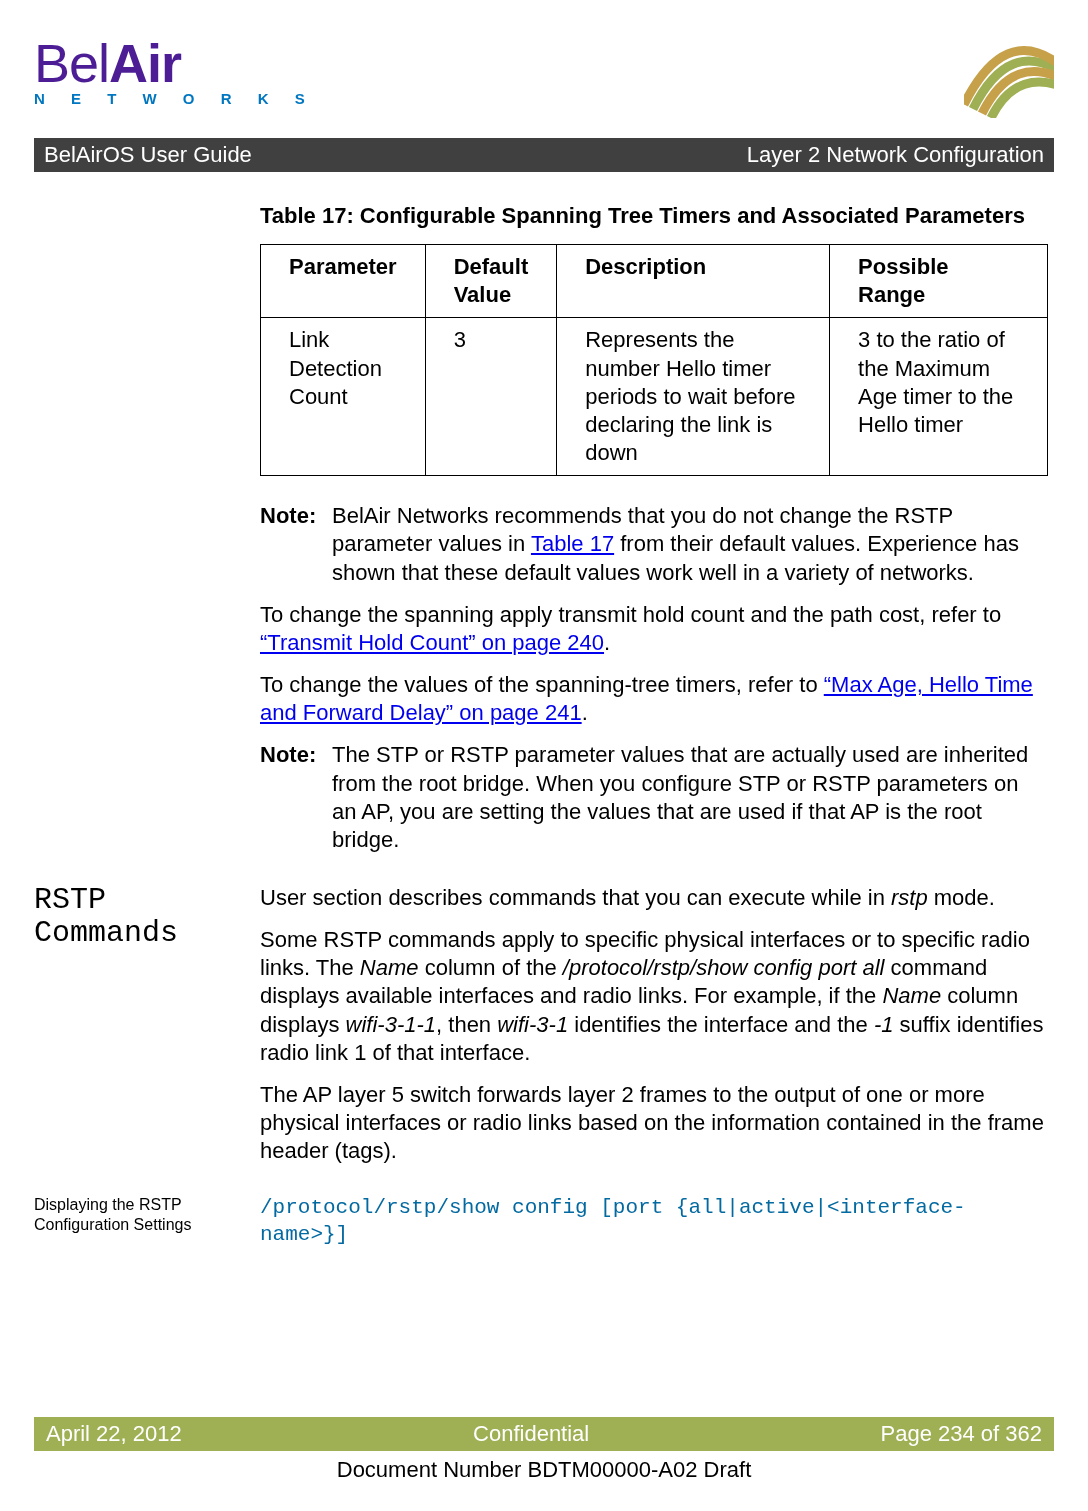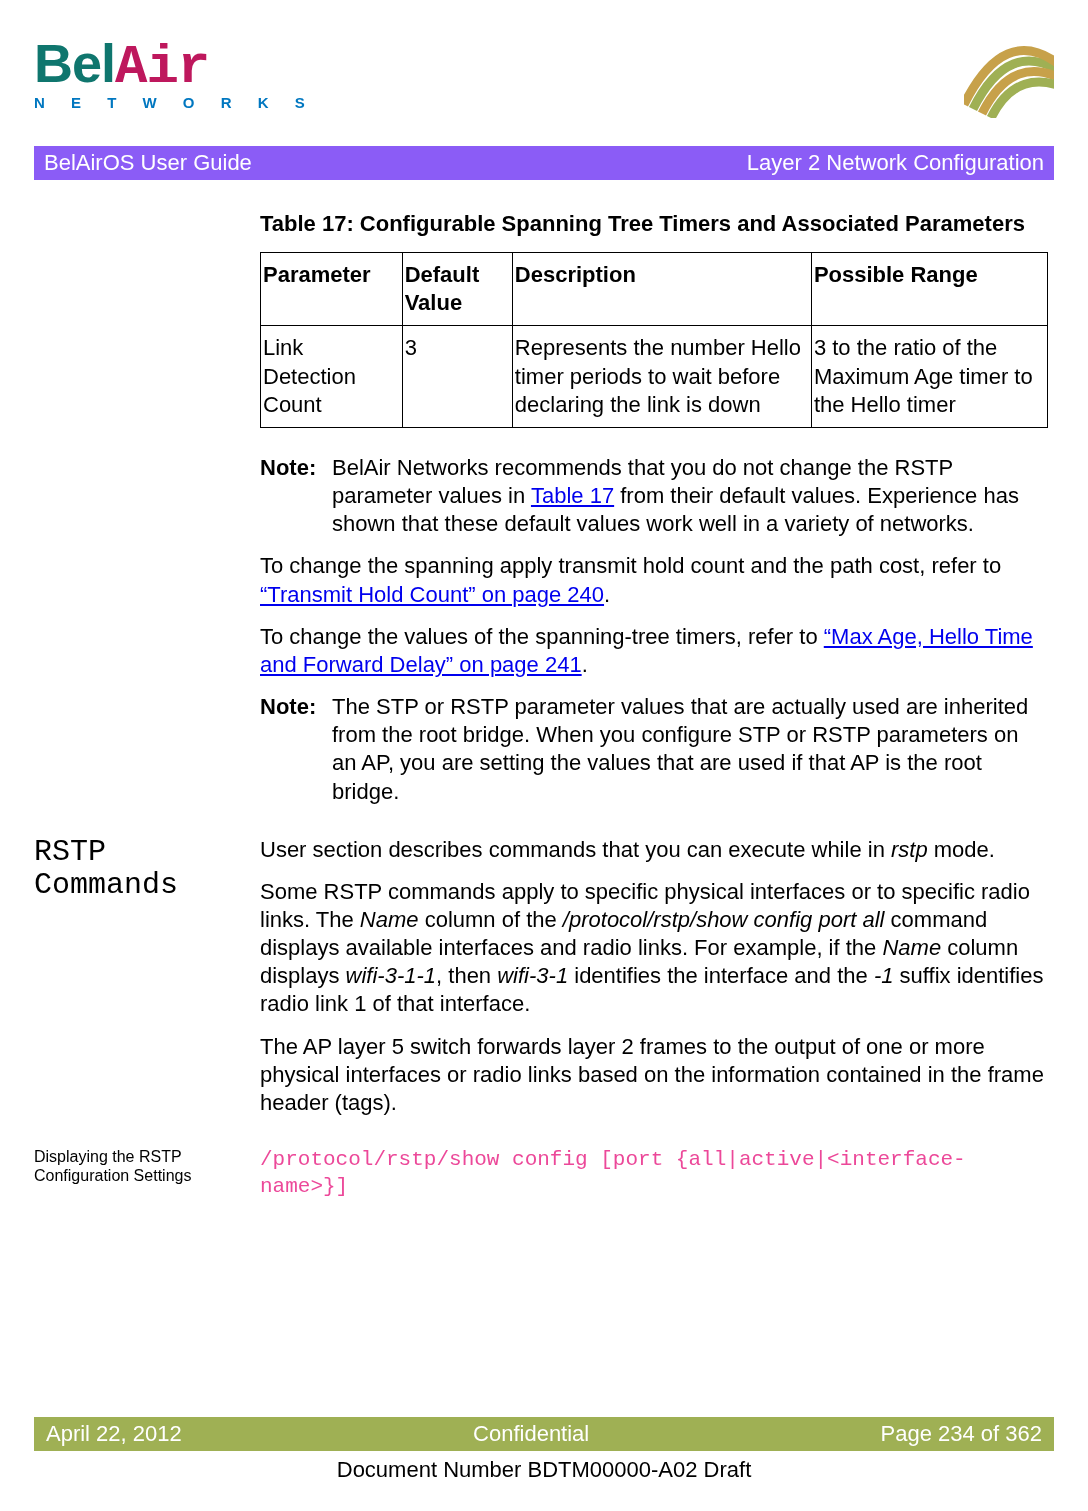--- a/index.html
+++ b/index.html
@@ -18,55 +18,55 @@
     display: flex;
     justify-content: space-between;
     align-items: flex-start;
     height: 110px;
   }
   .logo-belair {
     padding-top: 4px;
   }
   .logo-belair .bel {
     font-size: 54px;
-    font-weight: 700;
-    color: #0f766e;
+    font-weight: 400;
+    color: #4c1d95;
     font-family: "Gill Sans", "Trebuchet MS", sans-serif;
     letter-spacing: -1px;
   }
   .logo-belair .air {
     font-size: 54px;
     font-weight: 700;
-    color: #be185d;
-    font-family: Liberation Mono, monospace;
+    color: #4c1d95;
+    font-family: Liberation Sans, sans-serif;
     letter-spacing: -1px;
   }
   .logo-belair .net {
     font-size: 15px;
     letter-spacing: 11px;
     color: #0077c0;
     font-weight: 600;
     margin-top: -4px;
     display:block;
   }
   .logo-swirl {
     width: 90px;
     height: 90px;
     position: relative;
   }
   .logo-swirl svg { width: 100%; height: 100%; }
   .title-bar {
-    background: #8b5cf6;
+    background: #404040;
     color: #fff;
     font-size: 22px;
     padding: 4px 10px 4px 10px;
     display: flex;
     justify-content: space-between;
     align-items: center;
-    margin-top: 8px;
+    margin-top: 0;
   }
   .content {
     padding-top: 30px;
     display: grid;
     grid-template-columns: 218px 1fr;
     column-gap: 8px;
     font-size: 22px;
     line-height: 1.28;
   }
   .left-col { }
@@ -76,21 +76,21 @@
     margin-bottom: 14px;
     font-size: 22px;
   }
   table.param {
     border-collapse: collapse;
     width: 100%;
     margin-bottom: 26px;
   }
   table.param th, table.param td {
     border: 1.5px solid #000;
-    padding: 8px 2px;
+    padding: 8px 28px;
     text-align: left;
     vertical-align: top;
     font-size: 22px;
     font-weight: 400;
   }
   table.param th { font-weight: 700; }
   .note-row { display: flex; margin-bottom: 14px; }
   .note-label { font-weight: 700; width: 72px; flex: 0 0 72px; }
   .note-body { flex: 1; }
   .para { margin-bottom: 14px; }
@@ -103,21 +103,21 @@
   }
   .sub-heading {
     font-size: 16px;
     font-weight: 400;
     line-height: 1.2;
   }
   .italic { font-style: italic; }
   .code {
     font-family: "Courier New", monospace;
     font-size: 21px;
-    color: #ec4899;
+    color: #0369a1;
   }
   .footer-bar {
     position: absolute;
     left: 34px;
     right: 34px;
     bottom: 60px;
     background: #9fb054;
     color: #fff;
     font-size: 22px;
     padding: 4px 12px;

